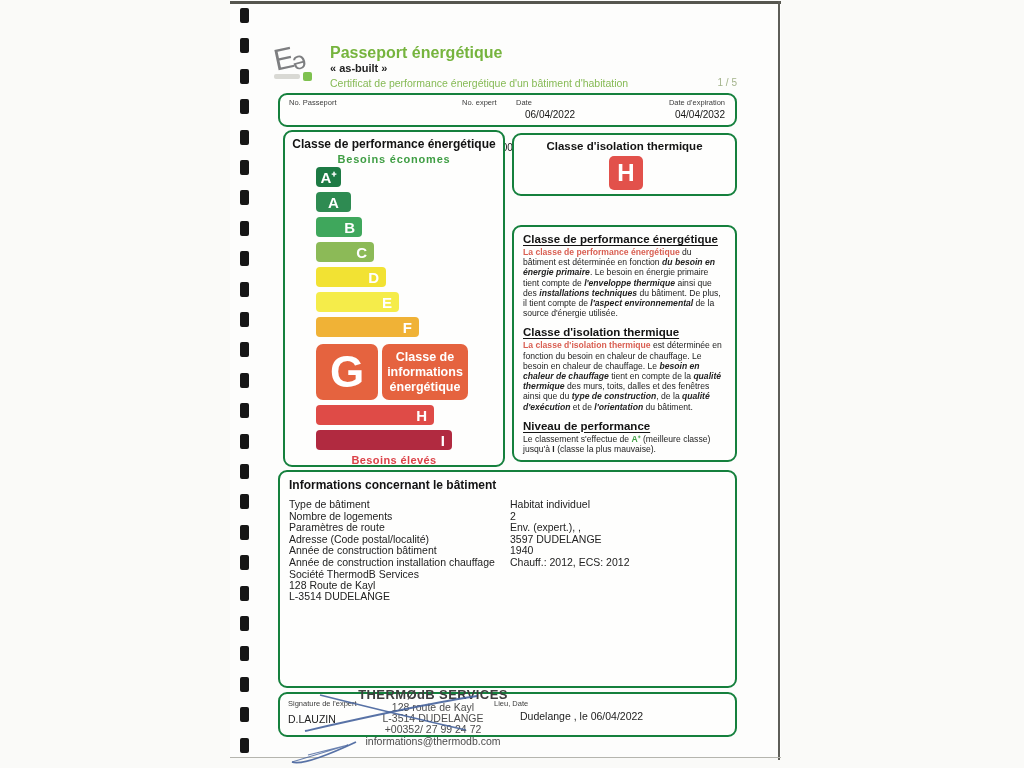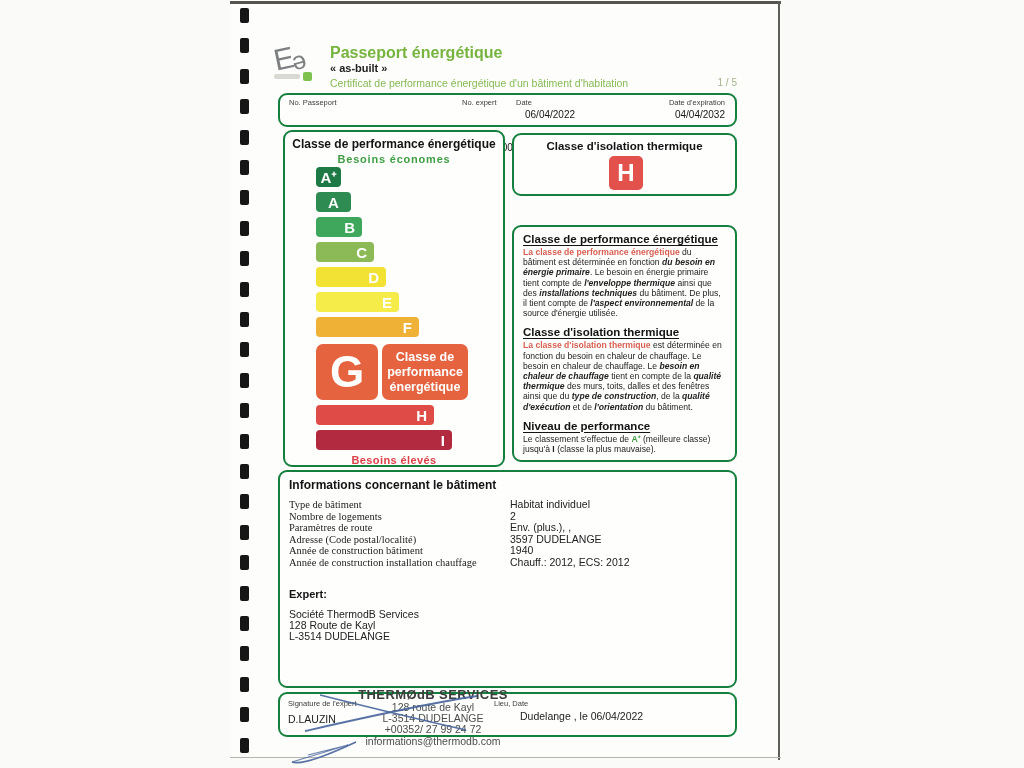--- a/index.html
+++ b/index.html
@@ -52,21 +52,21 @@
   .expl-p{font-size:8.6px;line-height:10.2px;color:#222;margin:0 0 8px 0;}
   .rt-red{color:#d95f52;font-weight:bold;}
   .rt-bi{font-weight:bold;font-style:italic;}
   .rt-b{font-weight:bold;}
   .rt-green{color:#3f9e44;font-weight:bold;}
 
   
   .box-bld{left:278px;top:470px;width:459px;height:218px;padding:6px 9px;}
   .bld-h{font-size:12px;font-weight:bold;color:#131313;margin:0 0 7px 0;}
   .bld-row{display:flex;font-size:10.5px;line-height:11.6px;color:#222;}
-  .bld-row .lab{width:221px;flex:none;font-family:Liberation Serif, serif;}
+  .bld-row .lab{width:221px;flex:none;}
   .expert-h{font-size:11px;font-weight:bold;color:#131313;margin:19px 0 9px 0;}
   .expert-line{font-size:10.5px;line-height:11.4px;color:#222;}
 
   
   .box-sign{left:278px;top:692px;width:459px;height:45px;}
   .sig-lab{position:absolute;font-size:7.5px;color:#3c3c3c;white-space:nowrap;}
   .sig-name{position:absolute;left:8px;top:19px;font-size:10.5px;color:#222;}
   .sig-date{position:absolute;left:240px;top:16px;font-size:10.5px;color:#222;}
   .stamp{position:absolute;left:338px;top:688px;width:190px;text-align:center;color:#474747;}
   .stamp div{white-space:nowrap;}
@@ -140,21 +140,21 @@
         <div class="bar center" style="top: 35px; width: 25px; background: rgb(29, 122, 68);">A⁺</div>
         <div class="bar center" style="top: 60px; width: 35px; background: rgb(46, 139, 82);">A</div>
         <div class="bar right" style="top: 85px; width: 46px; background: rgb(63, 167, 92);">B</div>
         <div class="bar right" style="top: 110px; width: 58px; background: rgb(140, 186, 87);">C</div>
         <div class="bar right" style="top: 135px; width: 70px; background: rgb(242, 226, 51);">D</div>
         <div class="bar right" style="top: 160px; width: 83px; background: rgb(245, 236, 74);">E</div>
         <div class="bar right" style="top: 185px; width: 103px; background: rgb(240, 178, 54);">F</div>
         <div class="gbox" style="top: 212px; width: 62px; height: 56px; background: rgb(229, 99, 63);">G</div>
         <div class="gnote" style="left: 97px; top: 212px; width: 86px; height: 56px; background: rgb(229, 99, 63);">
           <div>Classe de</div>
-          <div>performance</div>
+          <div>informations</div>
           <div>énergétique</div>
         </div>
         <div class="bar right" style="top: 273px; width: 118px; background: rgb(223, 75, 71);">H</div>
         <div class="bar right" style="top: 298px; width: 136px; background: rgb(177, 42, 64);">I</div>
       </div>
     <div class="chart-sub-bottom">Besoins élevés</div>
   </div>
 
   <div class="abs obox box-insul">
     <div class="insul-title">Classe d'isolation thermique</div>
@@ -176,36 +176,35 @@
         <div class="bld-row">
           <span class="lab">Type de bâtiment</span>
           <span>Habitat individuel</span>
         </div>
         <div class="bld-row">
           <span class="lab">Nombre de logements</span>
           <span>2</span>
         </div>
         <div class="bld-row">
           <span class="lab">Paramètres de route</span>
-          <span>Env. (plus.), ,</span>
+          <span>Env. (expert.), ,</span>
         </div>
         <div class="bld-row">
           <span class="lab">Adresse (Code postal/localité)</span>
           <span>3597 DUDELANGE</span>
         </div>
         <div class="bld-row">
           <span class="lab">Année de construction bâtiment</span>
           <span>1940</span>
         </div>
         <div class="bld-row">
           <span class="lab">Année de construction installation chauffage</span>
           <span>Chauff.: 2012, ECS: 2012</span>
         </div>
       </div>
-    <div class="expert-h">Expert:</div>
     <div id="expert-lines">
         <div class="expert-line">Société ThermodB Services</div>
         <div class="expert-line">128 Route de Kayl</div>
         <div class="expert-line">L-3514 DUDELANGE</div>
       </div>
   </div>
 
   <div class="abs obox box-sign">
     <span class="sig-lab" style="left:8px;top:5px;">Signature  de l'expert</span>
     <span class="sig-name">D.LAUZIN</span>

